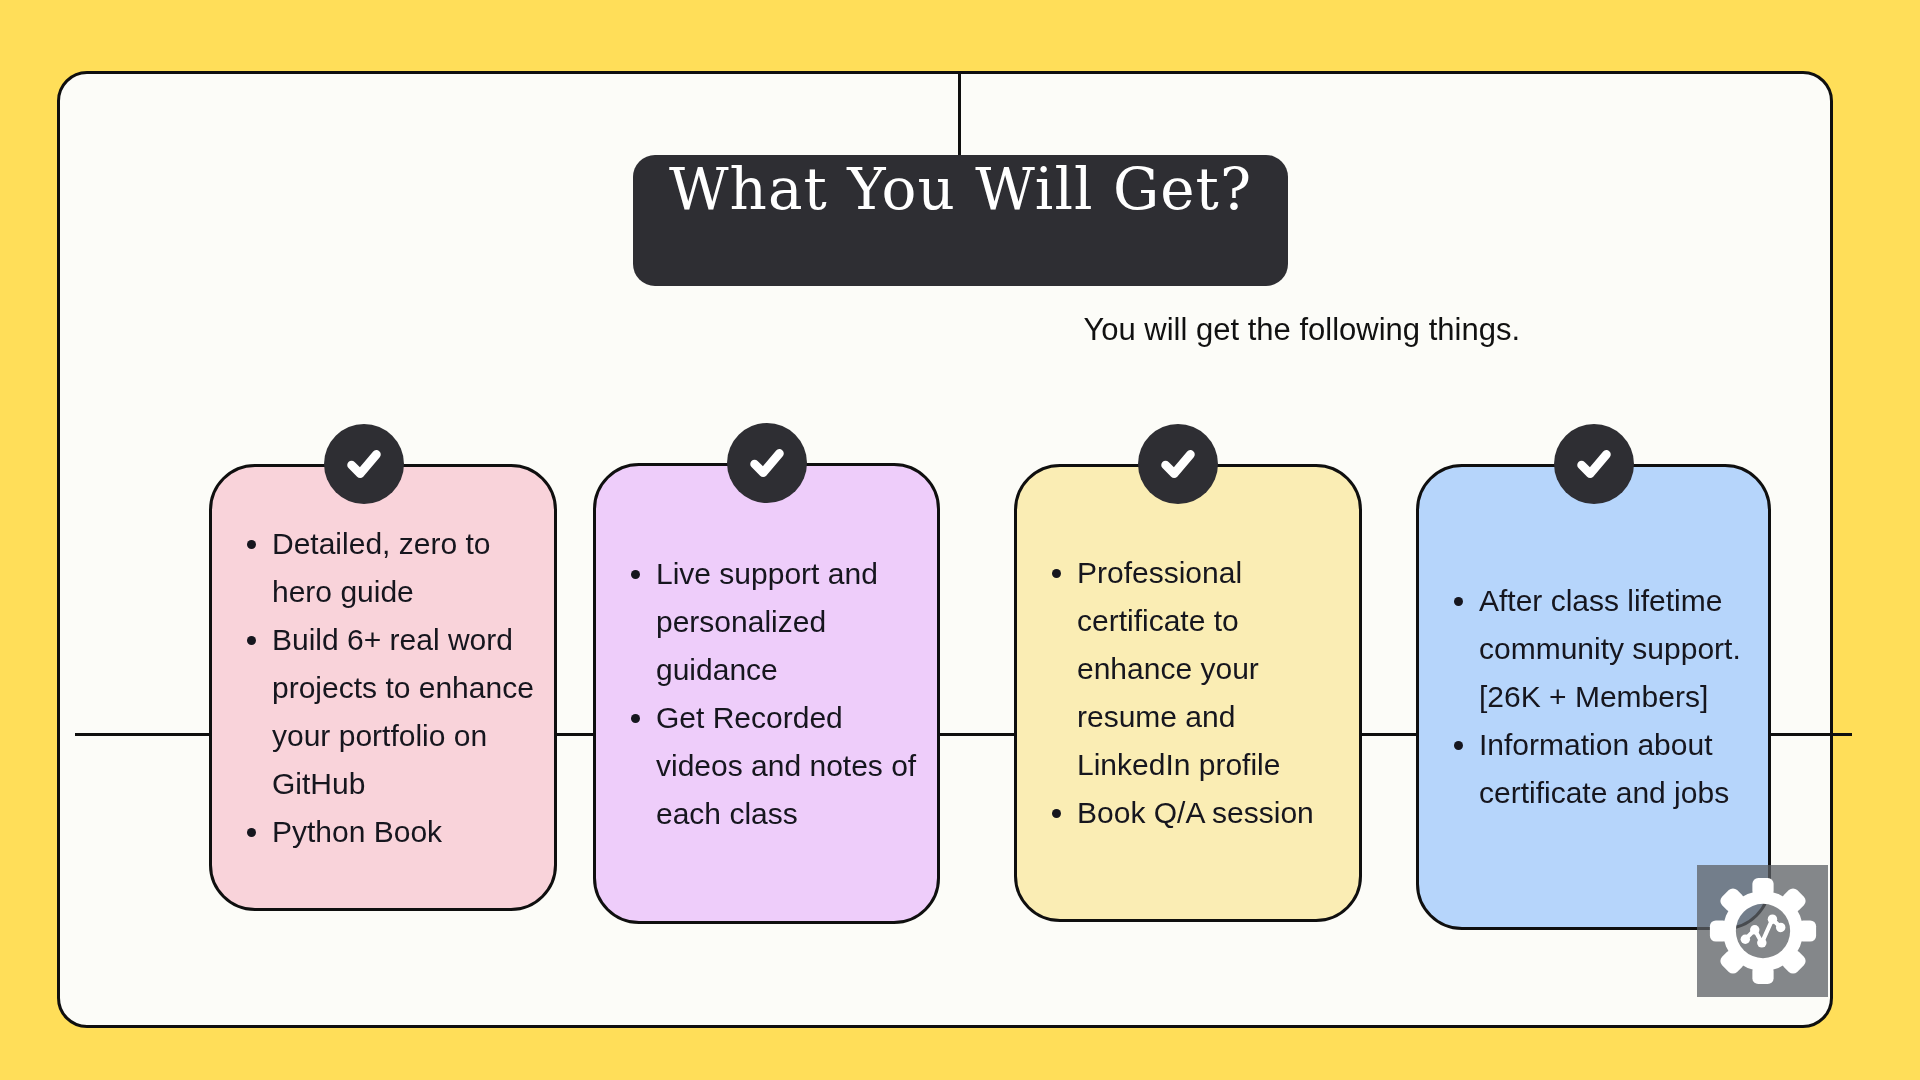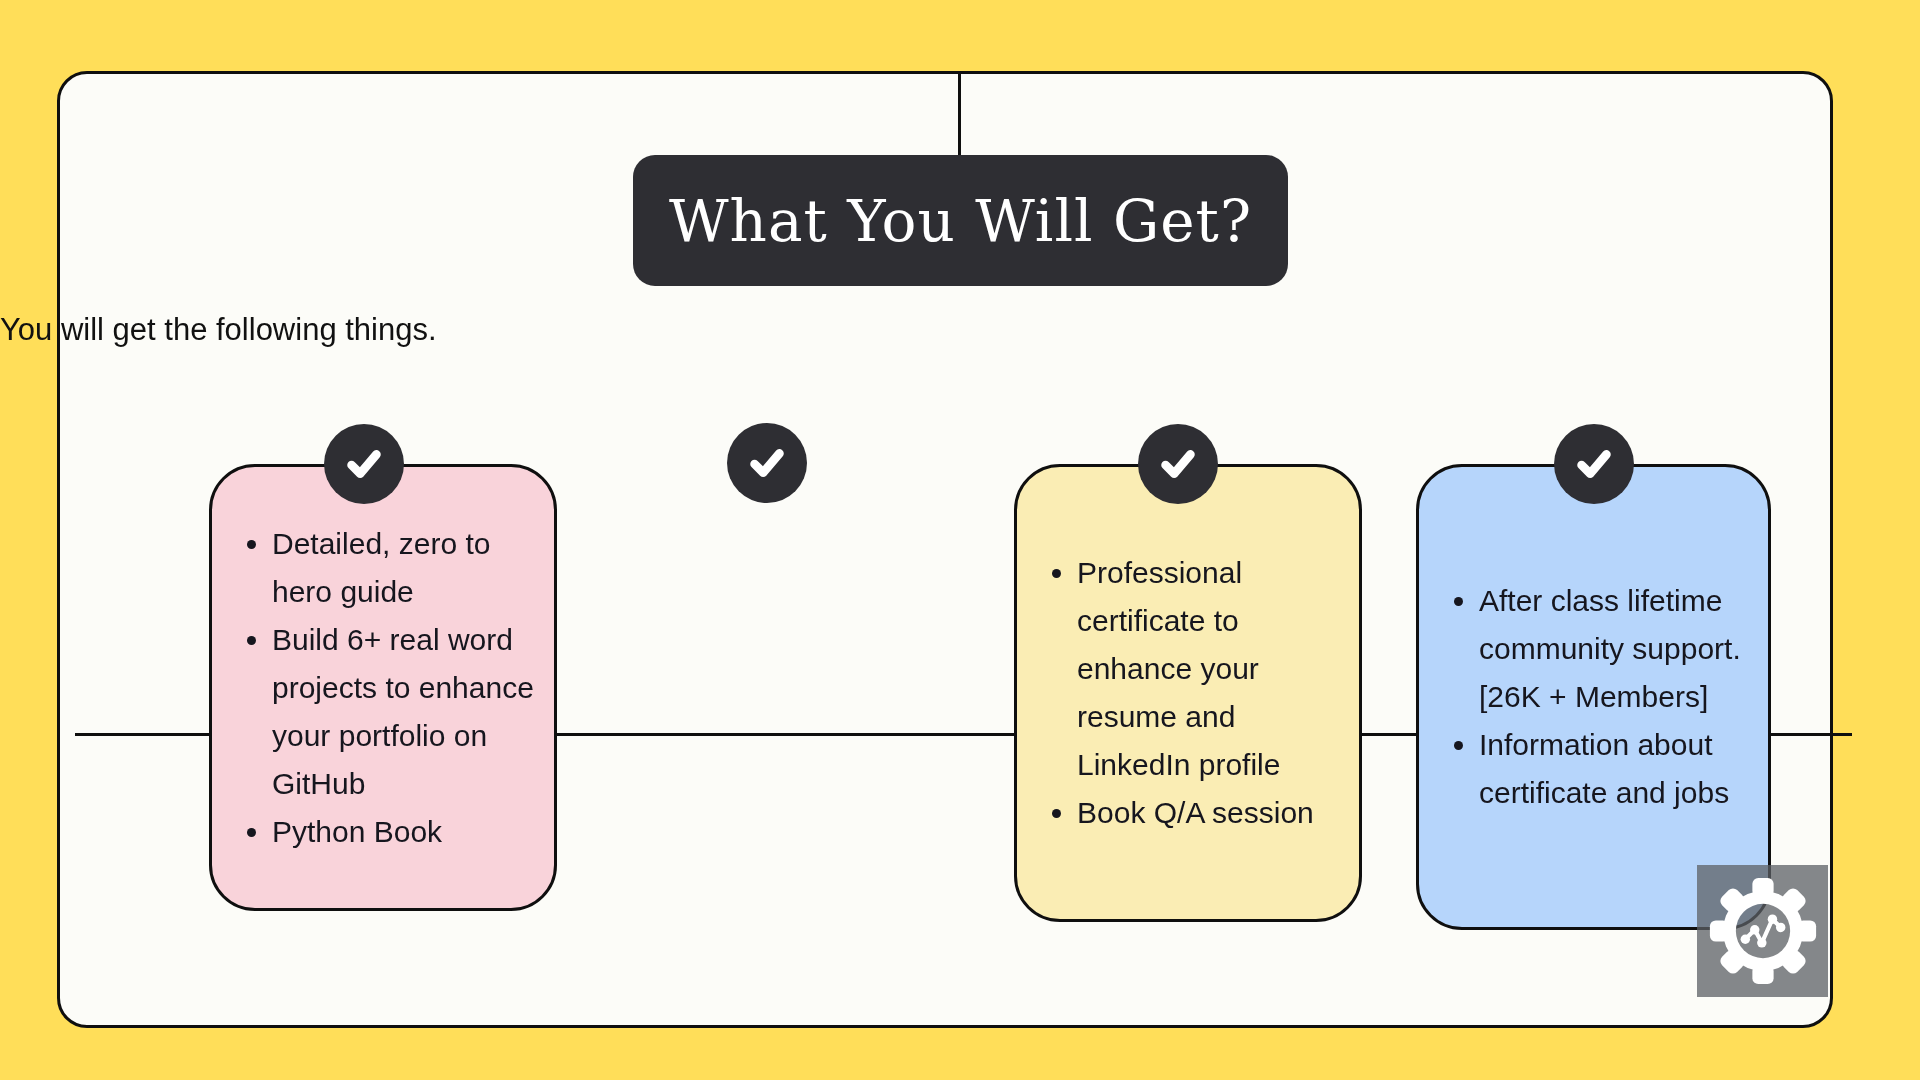--- a/index.html
+++ b/index.html
@@ -19,30 +19,30 @@
     position:absolute;left:958px;top:72px;width:3px;height:85px;
     background:#0f0f0f;z-index:2;
   }
   .h-line{
     position:absolute;left:75px;top:733px;width:1777px;height:3px;
     background:#0f0f0f;z-index:2;
   }
   .title-box{
     position:absolute;left:633px;top:155px;width:655px;height:131px;
     background:#2E2E33;border-radius:22px;
-    display:flex;align-items:center;justify-content:center;z-index:3;
+    display:flex;align-items:flex-start;justify-content:center;z-index:3;
   }
   .title-box h1{
     margin:0;color:#ffffff;
     font-family:"DejaVu Serif","Liberation Serif",serif;
     font-size:58px;font-weight:500;letter-spacing:1px;white-space:nowrap;
   }
   .subtitle{
     position:absolute;left:0;top:312px;width:1520px;
-    text-align:left;font-size:31px;color:#111111;z-index:3;
+    text-align:right;font-size:31px;color:#111111;z-index:3;
   }
   .card{
     position:absolute;border:3px solid #0f0f0f;border-radius:46px;
     box-sizing:border-box;display:flex;align-items:center;z-index:3;
   }
   .card ul{margin:0;padding-left:60px;font-size:30px;line-height:48px;color:#16161e;}
   .card li{margin:0;padding:0;}
   .card-1{left:190px;top:464px;width:348px;height:447px;}
   .card-1 ul{padding-right:2px;}
   .card-2{left:593px;top:463px;width:347px;height:461px;}
@@ -85,20 +85,26 @@
   <div class="subtitle">You will get the following things.</div>
 
   <div class="card card-1" style="background-color: rgb(249, 211, 218); margin-left: 19px;">
     <ul>
       <li>Detailed, zero to hero guide</li>
       <li>Build 6+ real word projects to enhance your portfolio on GitHub</li>
       <li>Python Book</li>
     </ul>
   </div>
 
+  <div class="card card-2" style="background-color: rgb(238, 205, 250);">
+    <ul>
+      <li>Live support and personalized guidance</li>
+      <li>Get Recorded videos and notes of each class</li>
+    </ul>
+  </div>
 
   <div class="card card-3" style="background-color: rgb(250, 237, 180);">
     <ul>
       <li>Professional certificate to enhance your resume and LinkedIn profile</li>
       <li>Book Q/A session</li>
     </ul>
   </div>
 
   <div class="card card-4" style="background-color: rgb(182, 213, 251);">
     <ul>

